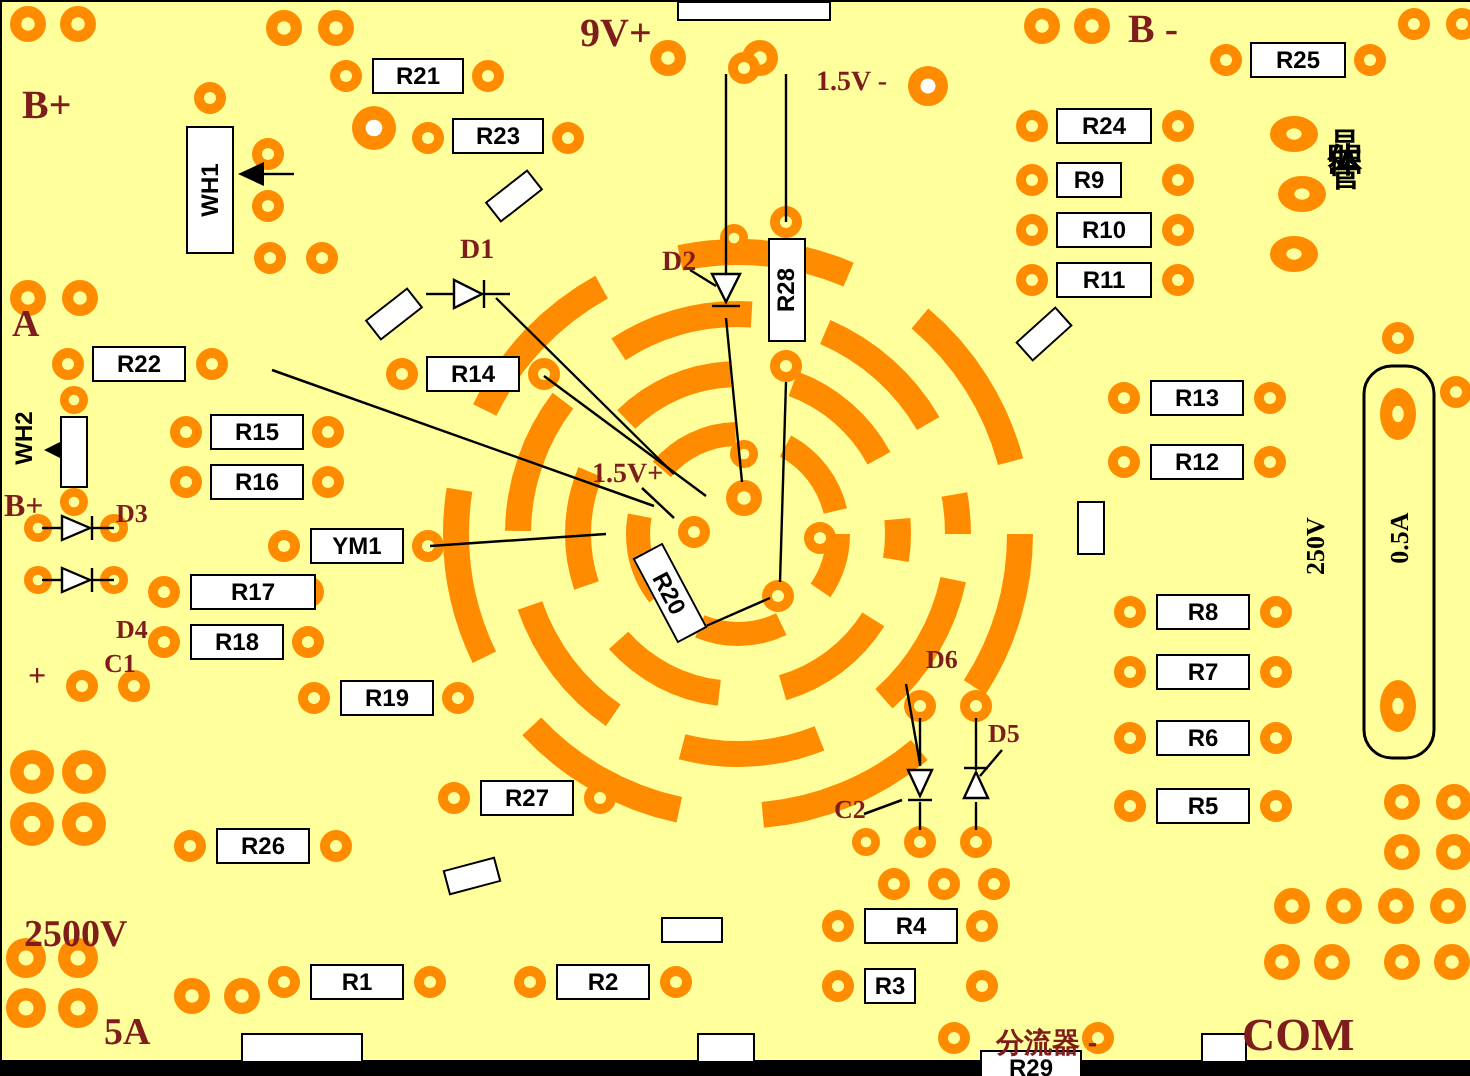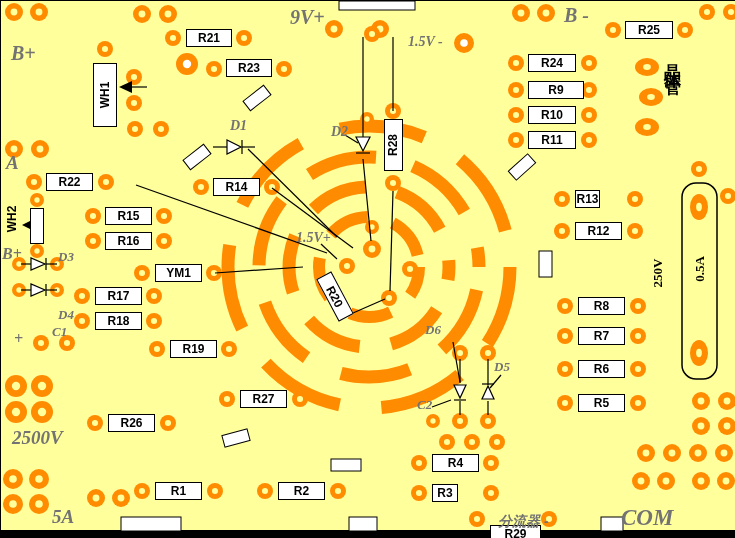--- a/index.html
+++ b/index.html
@@ -2,22 +2,22 @@
 <html><head>
 <meta charset="utf-8">
 <style>
   html,body{margin:0;padding:0;background:#888;}
   .board{position:relative;width:735px;height:538px;background:#FFFF9B;border:1px solid #000;
          overflow:hidden;font-family:"Liberation Sans",sans-serif;}
   .board svg{position:absolute;left:0;top:0;}
   .lbl{position:absolute;background:#fff;border:1px solid #000;box-sizing:border-box;
        display:flex;align-items:center;justify-content:center;
        font:bold 12px "Liberation Sans",sans-serif;color:#000;height:18px;}
-  .txt{position:absolute;color:#737373;font-family:"Liberation Serif",serif;font-weight:bold;
-       white-space:nowrap;line-height:1;font-style:italic;}
+  .txt{position:absolute;color:#7f1d1d;font-family:"Liberation Serif",serif;font-weight:bold;
+       white-space:nowrap;line-height:1;}
   .vtxt{position:absolute;color:#000;font-family:"Liberation Serif",serif;font-weight:bold;
         white-space:nowrap;text-align:center;line-height:18px;width:60px;height:18px;
         transform:rotate(-90deg);font-size:13px;}
   .cjk-v{position:absolute;writing-mode:vertical-rl;text-orientation:upright;
          font:bold 17px "Liberation Serif",serif;letter-spacing:7px;color:#000;}
   .box-wh1{position:absolute;left:92px;top:62px;width:24px;height:64px;background:#fff;border:1px solid #000;box-sizing:border-box;}
   .box-wh2{position:absolute;left:29px;top:207px;width:14px;height:36px;background:#fff;border:1px solid #000;box-sizing:border-box;}
   .box-r28{position:absolute;left:383px;top:118px;width:19px;height:52px;background:#fff;border:1px solid #000;box-sizing:border-box;}
   .box-r20{position:absolute;left:310px;top:287px;width:48px;height:17px;background:#fff;border:1px solid #000;box-sizing:border-box;
            transform:rotate(62deg);display:flex;align-items:center;justify-content:center;
@@ -372,31 +372,31 @@
       <rect x="120" y="516" width="60" height="14" fill="#fff" stroke="#000"></rect>
       <rect x="348" y="516" width="28" height="14" fill="#fff" stroke="#000"></rect>
       <rect x="600" y="516" width="22" height="14" fill="#fff" stroke="#000"></rect>
     </g>
   </svg>
 
   <div class="lbl" style="left:185px;top:28px;width:46px;">R21</div>
   <div class="lbl" style="left:225px;top:58px;width:46px;">R23</div>
   <div class="lbl" style="left:624px;top:20px;width:48px;">R25</div>
   <div class="lbl" style="left:527px;top:53px;width:48px;">R24</div>
-  <div class="lbl" style="left:527px;top:80px;width:56px;">R9</div>
+  <div class="lbl" style="left:527px;top:80px;width:33px;">R9</div>
   <div class="lbl" style="left:527px;top:105px;width:48px;">R10</div>
   <div class="lbl" style="left:527px;top:130px;width:48px;">R11</div>
   <div class="lbl" style="left:45px;top:172px;width:47px;">R22</div>
   <div class="lbl" style="left:212px;top:177px;width:47px;">R14</div>
-  <div class="lbl" style="left:574px;top:189px;width:25px;">R13</div>
+  <div class="lbl" style="left:574px;top:189px;width:47px;">R13</div>
   <div class="lbl" style="left:574px;top:221px;width:47px;">R12</div>
   <div class="lbl" style="left:104px;top:206px;width:47px;">R15</div>
   <div class="lbl" style="left:104px;top:231px;width:47px;">R16</div>
   <div class="lbl" style="left:154px;top:263px;width:47px;">YM1</div>
-  <div class="lbl" style="left:94px;top:286px;width:47px;">R17</div>
+  <div class="lbl" style="left:94px;top:286px;width:63px;">R17</div>
   <div class="lbl" style="left:94px;top:311px;width:47px;">R18</div>
   <div class="lbl" style="left:169px;top:339px;width:47px;">R19</div>
   <div class="lbl" style="left:577px;top:296px;width:47px;">R8</div>
   <div class="lbl" style="left:577px;top:326px;width:47px;">R7</div>
   <div class="lbl" style="left:577px;top:359px;width:47px;">R6</div>
   <div class="lbl" style="left:577px;top:393px;width:47px;">R5</div>
   <div class="lbl" style="left:239px;top:389px;width:47px;">R27</div>
   <div class="lbl" style="left:107px;top:413px;width:47px;">R26</div>
   <div class="lbl" style="left:431px;top:453px;width:47px;">R4</div>
   <div class="lbl" style="left:154px;top:481px;width:47px;">R1</div>
@@ -417,25 +417,25 @@
   <div class="txt" style="left:563px;top:4px;font-size:20px;">B -</div>
   <div class="txt" style="left:407px;top:34px;font-size:14px;">1.5V -</div>
   <div class="txt" style="left:295px;top:230px;font-size:14px;">1.5V+</div>
   <div class="txt" style="left:5px;top:152px;font-size:19px;">A</div>
   <div class="txt" style="left:1px;top:245px;font-size:16px;">B+</div>
   <div class="txt" style="left:229px;top:118px;font-size:14px;">D1</div>
   <div class="txt" style="left:330px;top:124px;font-size:14px;">D2</div>
   <div class="txt" style="left:57px;top:249px;font-size:13px;">D3</div>
   <div class="txt" style="left:57px;top:275px;font-size:13px;margin-top:32px;">D4</div>
   <div class="txt" style="left:493px;top:359px;font-size:13px;">D5</div>
-  <div class="txt" style="left:424px;top:322px;font-size:13px;">D6</div>
+  <div class="txt" style="left:462px;top:322px;font-size:13px;">D6</div>
   <div class="txt" style="left:51px;top:324px;font-size:13px;text-align:center;">C1</div>
   <div class="txt" style="left:13px;top:330px;font-size:16px;">+</div>
   <div class="txt" style="left:416px;top:397px;font-size:13px;">C2</div>
-  <div class="txt" style="left:11px;top:427px;font-size:19px;">2500V</div>
+  <div class="txt" style="left:11px;top:457px;font-size:19px;">2500V</div>
   <div class="txt" style="left:51px;top:506px;font-size:19px;">5A</div>
   <div class="txt" style="left:620px;top:505px;font-size:23px;">COM</div>
   <div class="txt" style="left:497px;top:486px;font-size:14px;font-family:'Liberation Sans',sans-serif;margin-top:27px;">分流器 -</div>
   <div class="vtxt" style="left:627px;top:263px;">250V</div>
   <div class="vtxt" style="left:669px;top:259px;">0.5A</div>
   <div class="cjk-v" style="left:660px;top:50px;">晶体管</div>
 
 </div>
 
 </body></html>

